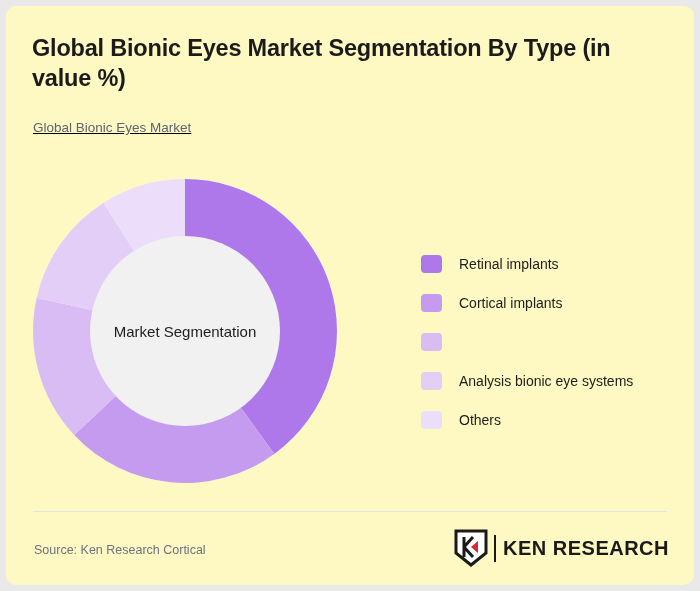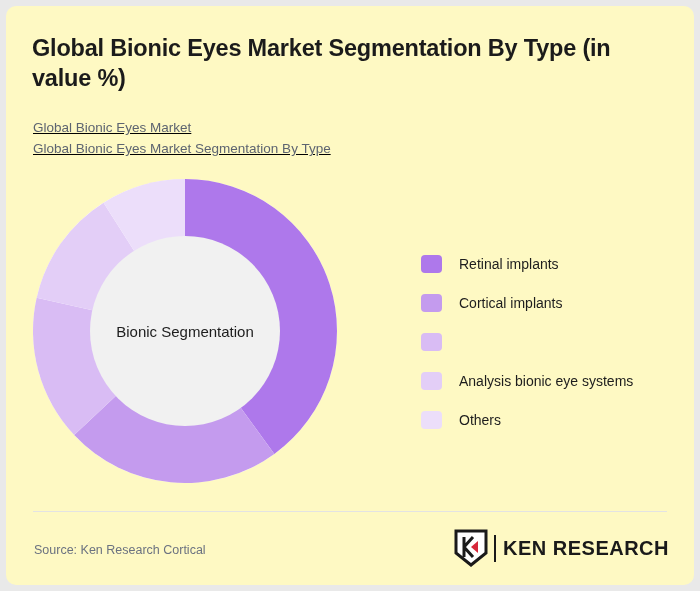--- a/index.html
+++ b/index.html
@@ -146,38 +146,37 @@
 </style>
 </head>
 <body>
 
 <div class="card">
 
   <div class="chart-title">Global Bionic Eyes Market Segmentation By Type (in value %)</div>
 
   <div class="subtitle-block">
     <div class="subtitle-line">Global Bionic Eyes Market</div>
-    <div class="subtitle-line">Global Bionic Eyes Market Segmentation By Type</div>
   </div>
 
   <div class="chart-area">
 
     <div class="donut-wrap">
       <svg class="donut-svg" width="306" height="306" viewBox="0 0 306 306">
         <circle cx="153" cy="153" r="152" fill="#ffffff"></circle>
         <g id="donut-slices">
             <path d="M 153 153 L 153.00 1.00 A 152 152 0 0 1 242.34 275.97 Z" fill="#ae78eb"></path>
             <path d="M 153 153 L 242.34 275.97 A 152 152 0 0 1 42.20 257.05 Z" fill="#c49bee"></path>
             <path d="M 153 153 L 42.20 257.05 A 152 152 0 0 1 4.66 119.84 Z" fill="#d9bcf4"></path>
             <path d="M 153 153 L 4.66 119.84 A 152 152 0 0 1 71.55 24.66 Z" fill="#e3cef7"></path>
             <path d="M 153 153 L 71.55 24.66 A 152 152 0 0 1 153.00 1.00 Z" fill="#ecdefa"></path>
           </g>
         <circle cx="153" cy="153" r="95" fill="#f1f1f1"></circle>
       </svg>
-      <div class="donut-center-label">Bionic Segmentation</div>
+      <div class="donut-center-label">Market Segmentation</div>
     </div>
 
     <div class="legend" id="legend">
         <div class="legend-item">
           <span class="legend-swatch" style="background: rgb(174, 120, 235);"></span>
           <span class="legend-label">Retinal implants</span>
         </div>
         <div class="legend-item">
           <span class="legend-swatch" style="background: rgb(196, 155, 238);"></span>
           <span class="legend-label">Cortical implants</span>

